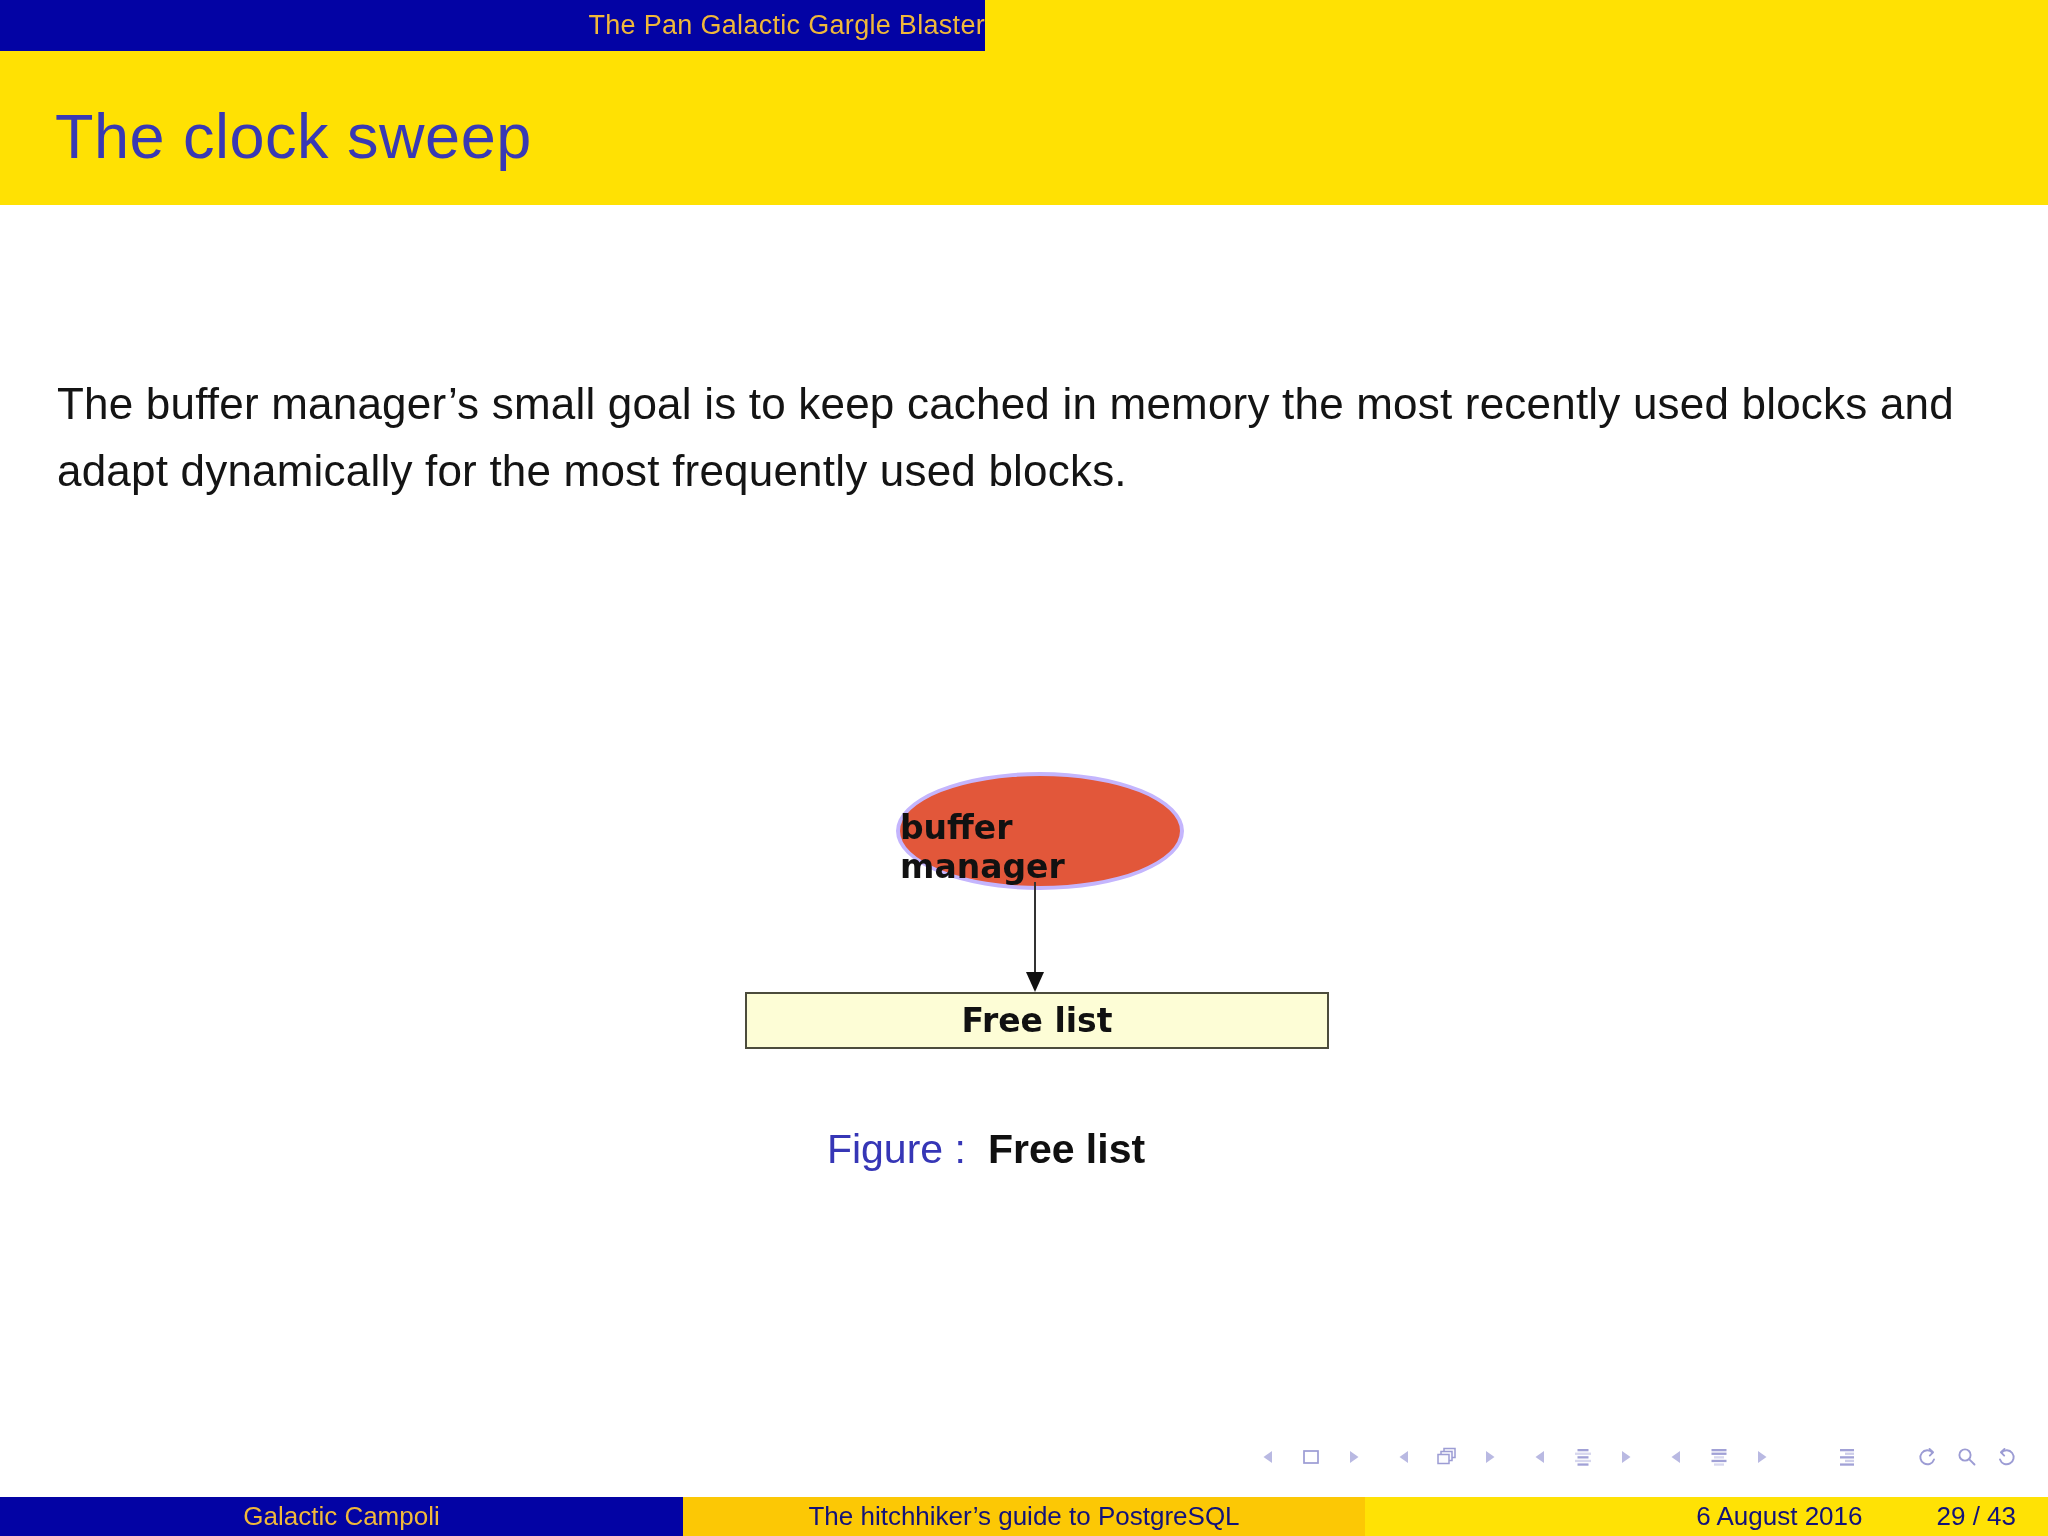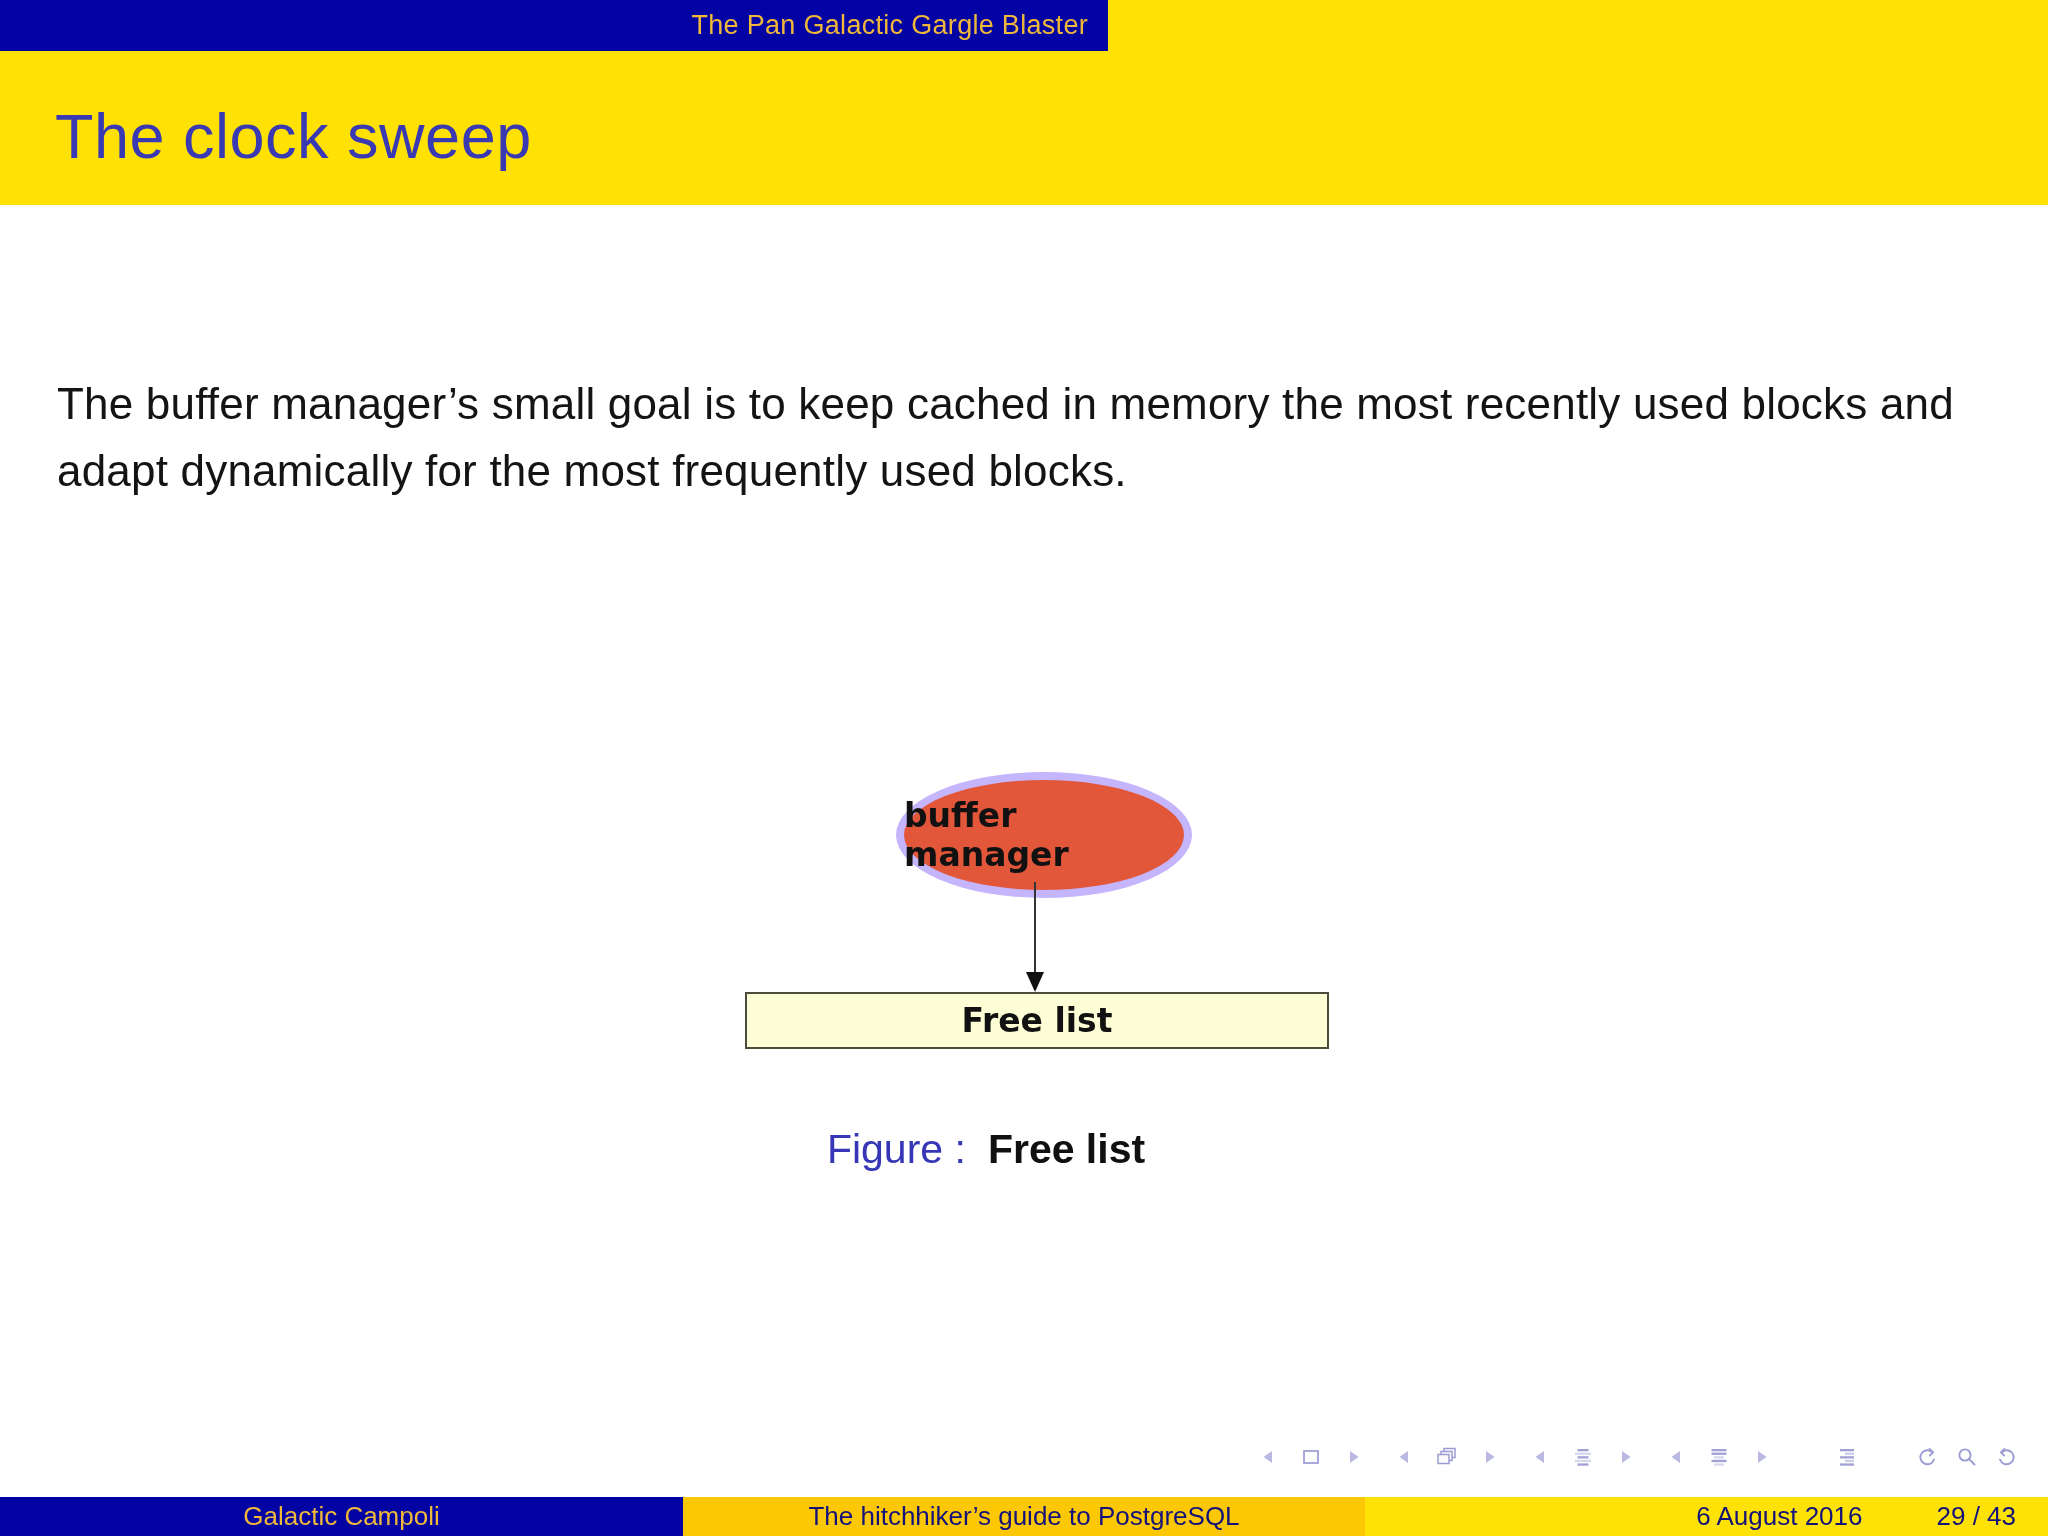--- a/index.html
+++ b/index.html
@@ -3,39 +3,39 @@
 <meta charset="utf-8">
 <style>
   html,body{margin:0;padding:0;background:#888;}
   .slide{
     position:relative; width:2048px; height:1536px; background:#ffffff;
     font-family:"Liberation Sans", sans-serif; overflow:hidden;
   }
   
   .top-band{position:absolute;left:0;top:0;width:2048px;height:205px;background:#ffe103;}
   .top-blue-bar{
-    position:absolute;left:0;top:0;width:1108px;height:51px;background:#0303a4;
-    display:flex;align-items:center;justify-content:flex-end;padding-right:20px;box-sizing:border-box;
+    position:absolute;left:0;top:0;width:985px;height:51px;background:#0303a4;
+    display:flex;align-items:center;justify-content:flex-end;box-sizing:border-box;
   }
   .top-blue-bar .t{color:#f0b83a;font-size:27px;letter-spacing:.3px;}
   .frame-title{
     position:absolute;left:55px;top:100px;font-size:63px;color:#3939b4;letter-spacing:.5px;
   }
   
   .para{
     position:absolute;left:57px;width:1920px;font-size:44px;line-height:67px;color:#141414;
     letter-spacing:.2px;
   }
   .p1{top:370px;}
   .p2{top:572px;}
   
   .ellipse-node{
     position:absolute;left:896px;top:772px;width:280px;height:110px;
-    background:#e2573a;border:8px solid #c4b5fd;border-radius:50%;
-    display:flex;align-items:center;justify-content:center;
+    background:#e2573a;border:4px solid #c4b5fd;border-radius:50%;
+    display:flex;align-items:flex-end;justify-content:center;
     font-family:"DejaVu Sans", sans-serif;font-size:33px;font-weight:700;color:#111;
   }
   .edge-line{position:absolute;left:1034px;top:882px;width:2px;height:91px;background:#333;}
   .edge-head{
     position:absolute;left:1026px;top:972px;width:0;height:0;
     border-left:9px solid transparent;border-right:9px solid transparent;border-top:20px solid #111;
   }
   .free-box{
     position:absolute;left:745px;top:992px;width:584px;height:57px;box-sizing:border-box;
     background:#fdfdd6;border:2px solid #4c4c3c;

